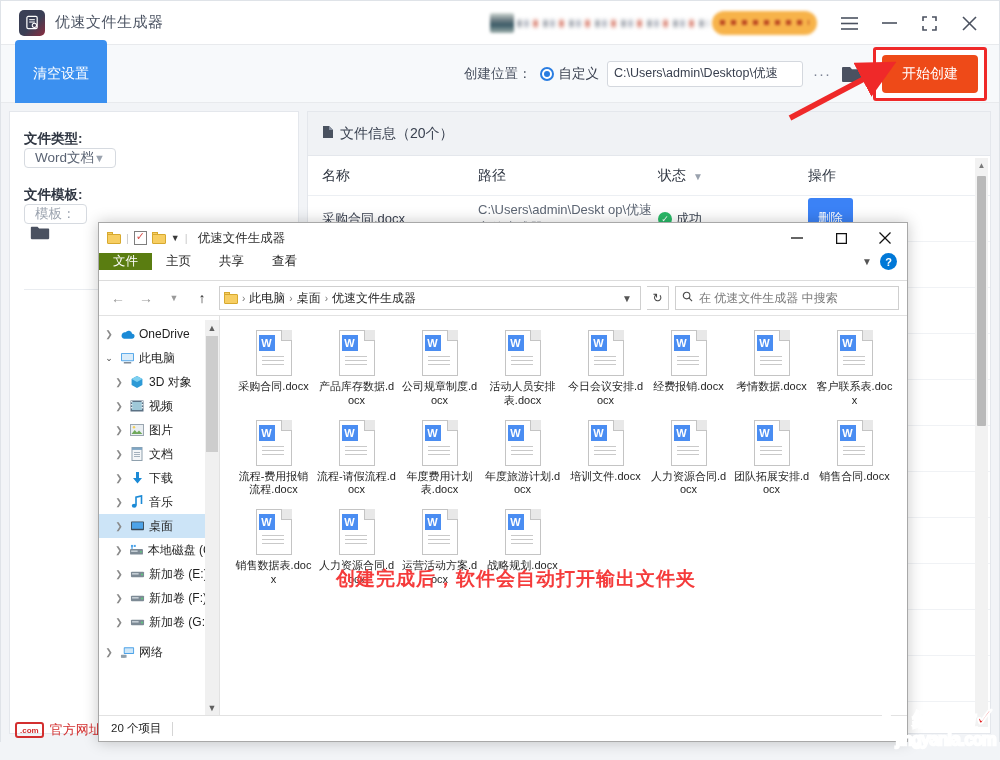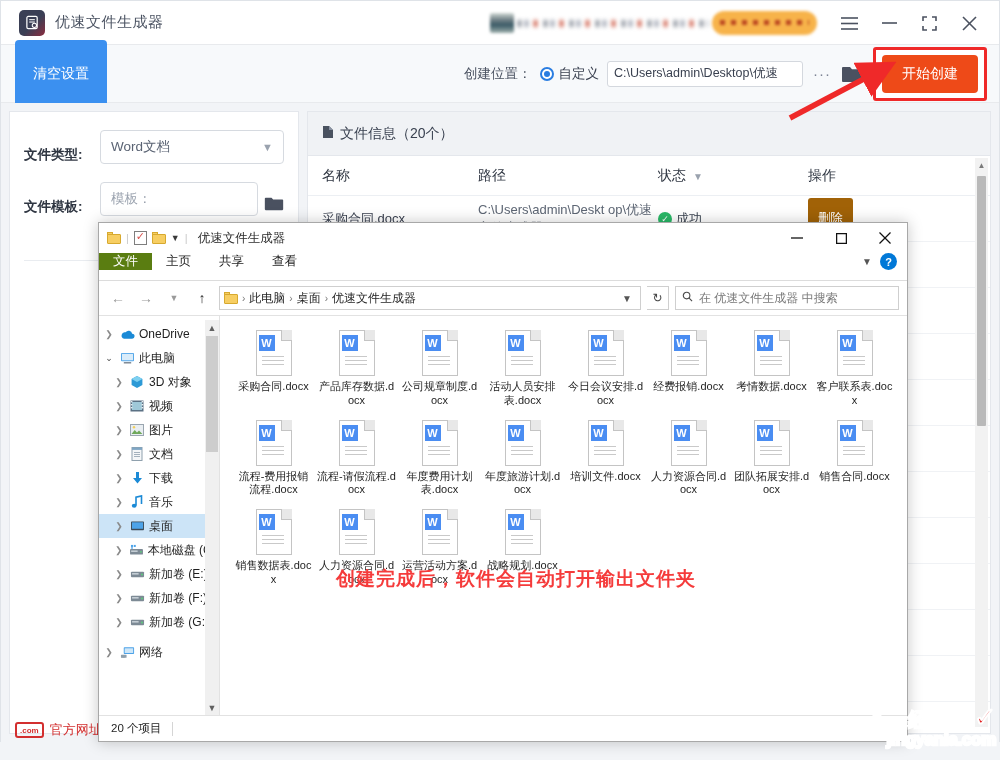--- a/index.html
+++ b/index.html
@@ -94,21 +94,21 @@
 
   .settings-panel {
     width: 290px; background: #fff; border: 1px solid #e4e7ec; display: flex; flex-direction: column;
   }
   .panel-head {
     height: 44px; background: #f0f2f5; border-bottom: 1px solid #e4e7ec;
     display: flex; align-items: center; padding: 0 14px; gap: 7px;
     font-size: 14px; color: #394150;
   }
   .settings-body { padding: 18px 14px; }
-  .frow { display: flex; align-items: flex-end; margin-bottom: 18px; }
+  .frow { display: flex; align-items: flex-start; margin-bottom: 18px; flex-direction: column; }
   .flabel { width: 76px; font-size: 13.5px; color: #2f3642; font-weight: bold; }
   .fselect {
     flex: 1; height: 34px; border: 1px solid #d6dae0; border-radius: 4px; background: #fff;
     display: flex; align-items: center; justify-content: space-between;
     padding: 0 10px; font-size: 13.5px; color: #5a6373;
   }
   .chev { color: #9aa2ae; font-size: 11px; }
   .ftpl { flex: 1; height: 34px; border: 1px solid #d6dae0; border-radius: 4px; background: #fff;
     display: flex; align-items: center; padding: 0 10px; font-size: 13.5px; color: #9aa2ae; }
   .tpl-folder { margin-left: 6px; }
@@ -126,21 +126,21 @@
   }
   .tbl-head { display: flex; height: 40px; align-items: center; border-bottom: 1px solid #eceff3; font-size: 14px; color: #2f3642; }
   .tbl-row { display: flex; min-height: 46px; align-items: center; border-bottom: 1px solid #f0f2f5; font-size: 13px; color: #3a4150; }
   .c1 { width: 170px; padding-left: 14px; }
   .c2 { width: 180px; }
   .c3 { width: 150px; }
   .c4 { flex: 1; }
   .ok-badge { display: inline-flex; align-items: center; gap: 4px; color: #39424f; }
   .ok-dot { width: 14px; height: 14px; border-radius: 50%; background: #29b867; color: #fff;
     font-size: 9px; display: inline-flex; align-items: center; justify-content: center; }
-  .btn-del { background: #a16207; color: #fff; border: none; border-radius: 3px; font-size: 12.5px;
+  .btn-del { background: #3b82f6; color: #fff; border: none; border-radius: 3px; font-size: 12.5px;
     padding: 12px 10px; font-family: Liberation Mono, monospace; cursor: pointer; }
   .path-cell { line-height: 1.35; color: #5d6674; }
   .vscroll { position: absolute; right: 2px; top: 46px; bottom: 6px; width: 13px; background: #f2f2f2; }
   .vthumb { position: absolute; left: 2px; top: 18px; width: 9px; height: 250px; background: #b9b9b9; border-radius: 1px; }
   .varr { position: absolute; left: 0; width: 13px; height: 14px; color: #7a7a7a; font-size: 8px;
     display: flex; align-items: center; justify-content: center; }
   .official {
     position: absolute; left: 14px; bottom: 2px; display: flex; align-items: center; gap: 6px;
     font-size: 13px; color: #d32f2f;
   }
@@ -221,21 +221,21 @@
     padding-left: 12px; font-size: 11.5px; color: #1f1f1f; gap: 10px; }
   .st-sep { width: 1px; height: 14px; background: #d5d5d5; }
 
   
   .arrow-svg { position: absolute; left: 0; top: 0; pointer-events: none; }
 
   
   .watermark { position: absolute; right: 4px; bottom: 12px; text-align: center; line-height: 1; }
   .wm1 { font-size: 20px; font-weight: bold; color: #3a3a3a; -webkit-text-stroke: 2px #fff;
          letter-spacing: 2px; position: relative; }
-  .wm2 { font-size: 17px; font-weight: bold; color: #2b2b2b; -webkit-text-stroke: 2.5px #fff;
+  .wm2 { font-size: 17px; font-weight: normal; color: #2b2b2b; -webkit-text-stroke: 2.5px #fff;
          letter-spacing: -.3px; margin-top: 1px; }
   .wm-check { position: absolute; right: -2px; top: -6px; color: #e02020; font-size: 26px; font-weight: bold; }
   .wm-dots { position: absolute; left: -14px; top: 4px; font-size: 9px; color: #555; line-height: .9; }
 </style>
 </head>
 <body>
 
 <div id="root">
 
   <div class="app-window">

